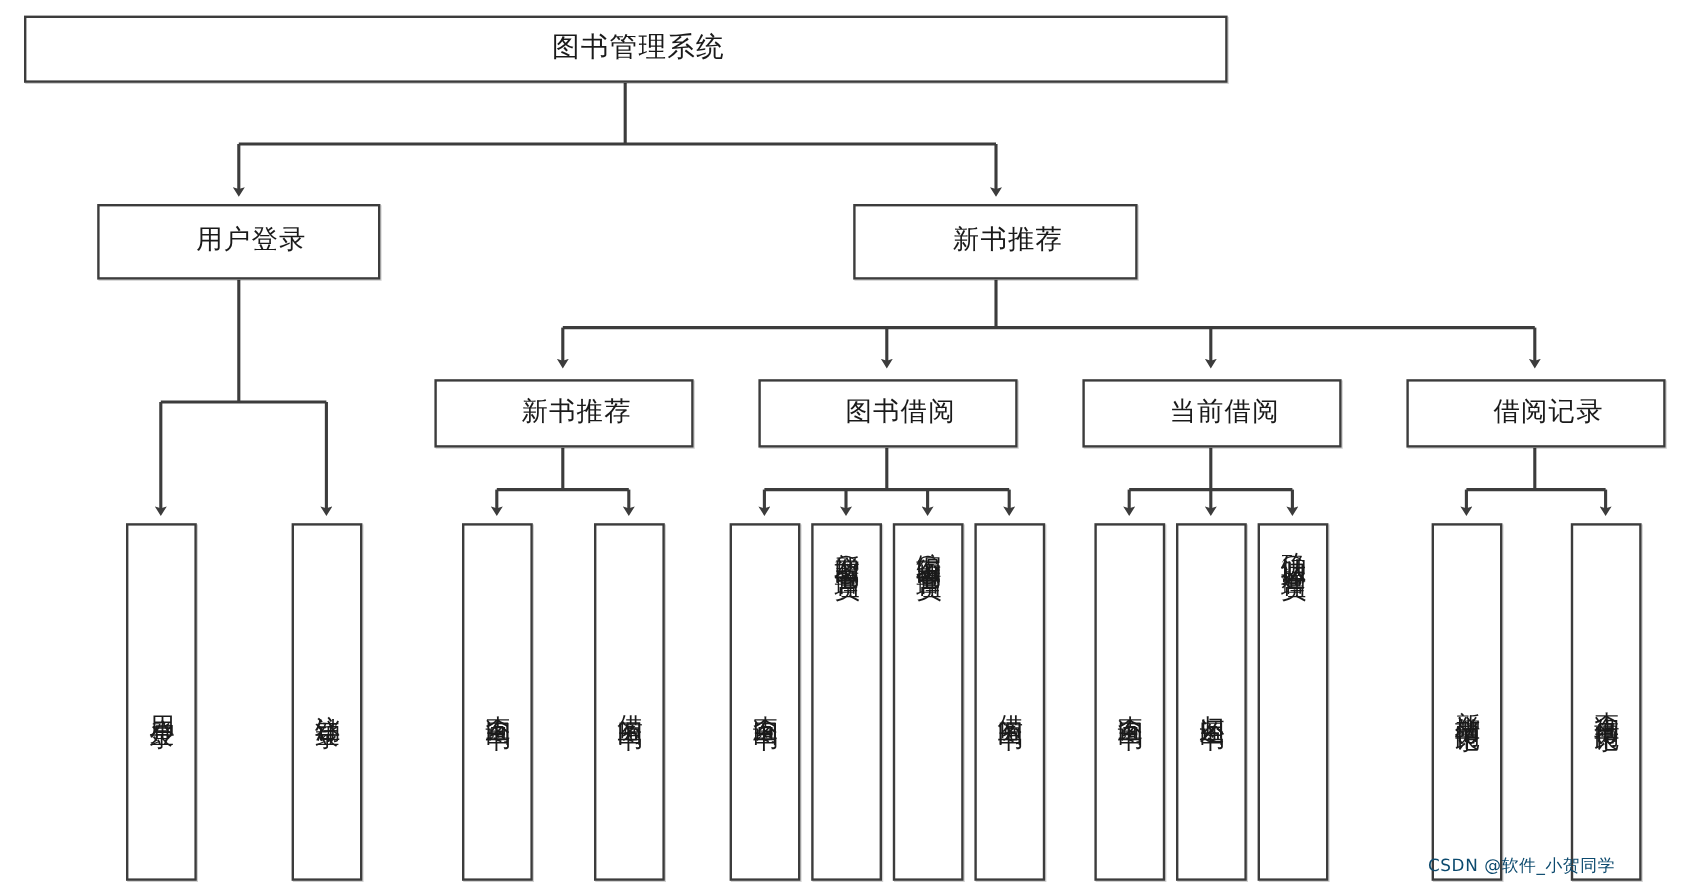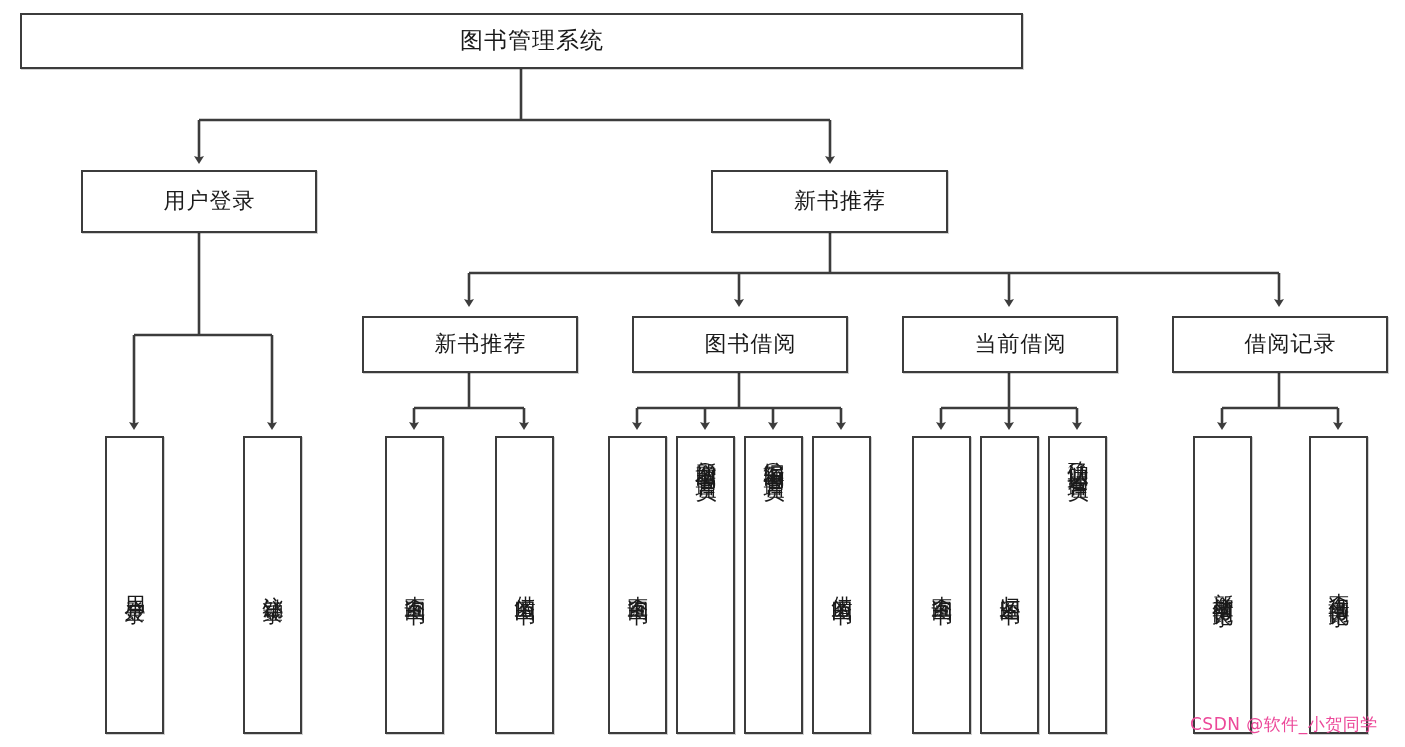--- a/index.html
+++ b/index.html
@@ -64,22 +64,22 @@
     height: 100%;
     display: flex;
     align-items: center;
     justify-content: center;
   }
   .vwrap.top {
     align-items: flex-start;
   }
   .watermark {
     position: absolute;
-    color: #ec4899;
-    font-size: 17px;
+    color: #0c4a6e;
+    font-size: 14px;
     letter-spacing: 0.5px;
     white-space: nowrap;
     user-select: none;
   }
 </style>
 </head>
 <body>
 
 <div id="canvas">
 

